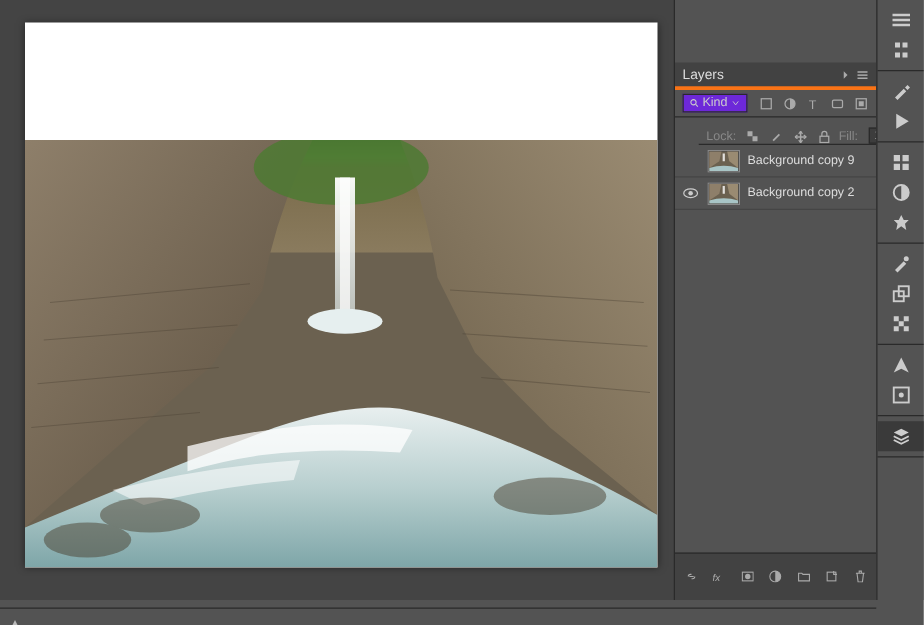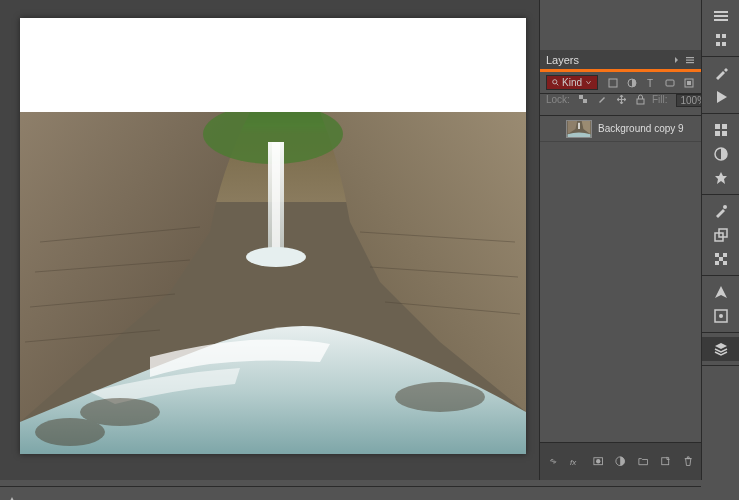--- a/index.html
+++ b/index.html
@@ -17,31 +17,31 @@
 .photo svg{width:100%;height:100%;display:block;}
 
 
 .layers-panel{position:absolute;left:540px;top:50px;right:0;bottom:0;background:#535353;color:#ccc;font-size:11px;}
 .panel-header{height:22px;background:#424242;border-bottom:3px solid #f97316;display:flex;align-items:center;padding:0 6px;}
 .panel-tab{color:#ddd;font-size:11px;}
 .panel-header .menu{margin-left:auto;display:flex;gap:6px;}
 .panel-header .ico{width:10px;height:10px;color:#aaa;}
 
 .filter-row{height:22px;display:flex;align-items:center;gap:4px;padding:0 6px;border-bottom:1px solid #2a2a2a;}
-.kind-dd{flex:0 0 auto;display:flex;align-items:center;gap:3px;background:#7f1d1d;border:1px solid #2a2a2a;padding:1px 5px;color:#ccc;font-size:10px;text-align:right;}
+.kind-dd{flex:0 0 auto;display:flex;align-items:center;gap:3px;background:#6d28d9;border:1px solid #2a2a2a;padding:1px 5px;color:#ccc;font-size:10px;text-align:right;}
 .filter-icons{display:flex;gap:7px;margin-left:auto;}
 .filter-icons .fi{width:12px;height:12px;color:#aaa;}
 
 .blend-row{height:22px;display:flex;align-items:center;gap:4px;padding:0 6px;border-bottom:1px solid #2a2a2a;}
 .blend-dd{display:flex;align-items:center;gap:4px;background:#3d3d3d;border:1px solid #2a2a2a;padding:1px 5px;color:#999;font-size:10px;width:82px;justify-content:space-between;}
 .op-label{margin-left:auto;color:#888;font-size:10px;}
 .op-val{background:#3d3d3d;border:1px solid #2a2a2a;padding:0 3px;color:#999;font-size:10px;margin-left:3px;display:flex;align-items:center;}
 .op-val .chev{margin-left:2px;}
 
-.lock-row{height:22px;display:flex;align-items:flex-start;gap:6px;padding:0 6px;border-bottom:1px solid #2a2a2a;color:#888;font-size:10px;}
+.lock-row{height:22px;display:flex;align-items:flex-end;gap:6px;padding:0 6px;border-bottom:1px solid #2a2a2a;color:#888;font-size:10px;margin-left:19px;}
 .lock-row .icons{display:flex;gap:8px;margin-left:2px;}
 .lock-row .li{width:11px;height:11px;}
 .lock-row .fill-lab{margin-left:auto;}
 
 .layer-list{background:#535353;}
 .layer{height:26px;display:flex;align-items:center;padding:0 4px;border-bottom:1px solid #454545;cursor:pointer;}
 .vis{width:16px;height:16px;display:flex;align-items:center;justify-content:center;}
 .vis svg{width:13px;height:13px;}
 .thumb{width:26px;height:18px;margin:0 6px;border:1px solid #888;background:#333;overflow:hidden;}
 .thumb svg{width:100%;height:100%;}
@@ -202,20 +202,36 @@
           <div class="vis"></div>
           <div class="thumb"><svg viewBox="0 0 26 18">
               <rect width="26" height="18" fill="#6b6150"></rect>
               <path d="M0,0 L11,0 L9,9 L0,15 Z" fill="#8e7f6a"></path>
               <path d="M26,0 L16,0 L18,9 L26,15 Z" fill="#9a8b72"></path>
               <rect x="12" y="2" width="2" height="7" fill="#fff" opacity=".8"></rect>
               <path d="M0,15 Q13,11 26,15 L26,18 L0,18 Z" fill="#a8c5c6"></path>
             </svg></div>
           <span class="layer-name">Background copy 9</span>
         </div>
+        <div class="layer">
+          <div class="vis">
+            <svg viewBox="0 0 13 13">
+              <ellipse cx="6.5" cy="6.5" rx="5.5" ry="3.5" fill="none" stroke="#ccc"></ellipse>
+              <circle cx="6.5" cy="6.5" r="1.8" fill="#ccc"></circle>
+            </svg>
+          </div>
+          <div class="thumb"><svg viewBox="0 0 26 18">
+              <rect width="26" height="18" fill="#6b6150"></rect>
+              <path d="M0,0 L11,0 L9,9 L0,15 Z" fill="#8e7f6a"></path>
+              <path d="M26,0 L16,0 L18,9 L26,15 Z" fill="#9a8b72"></path>
+              <rect x="12" y="2" width="2" height="7" fill="#fff" opacity=".8"></rect>
+              <path d="M0,15 Q13,11 26,15 L26,18 L0,18 Z" fill="#a8c5c6"></path>
+            </svg></div>
+          <span class="layer-name">Background copy 2</span>
+        </div>
       </div>
 
     <div class="panel-footer">
       <span class="pi"><svg viewBox="0 0 12 12">
             <path d="M3,6 A2,2 0 0,1 5,4 L6,4 M9,6 A2,2 0 0,1 7,8 L6,8 M4,6 L8,6" stroke="currentColor" fill="none"></path>
           </svg></span>
       <span class="pi"><svg viewBox="0 0 12 12">
             <text x="0" y="10" font-size="9" fill="currentColor" font-style="italic">fx</text>
           </svg></span>
       <span class="pi"><svg viewBox="0 0 12 12">

